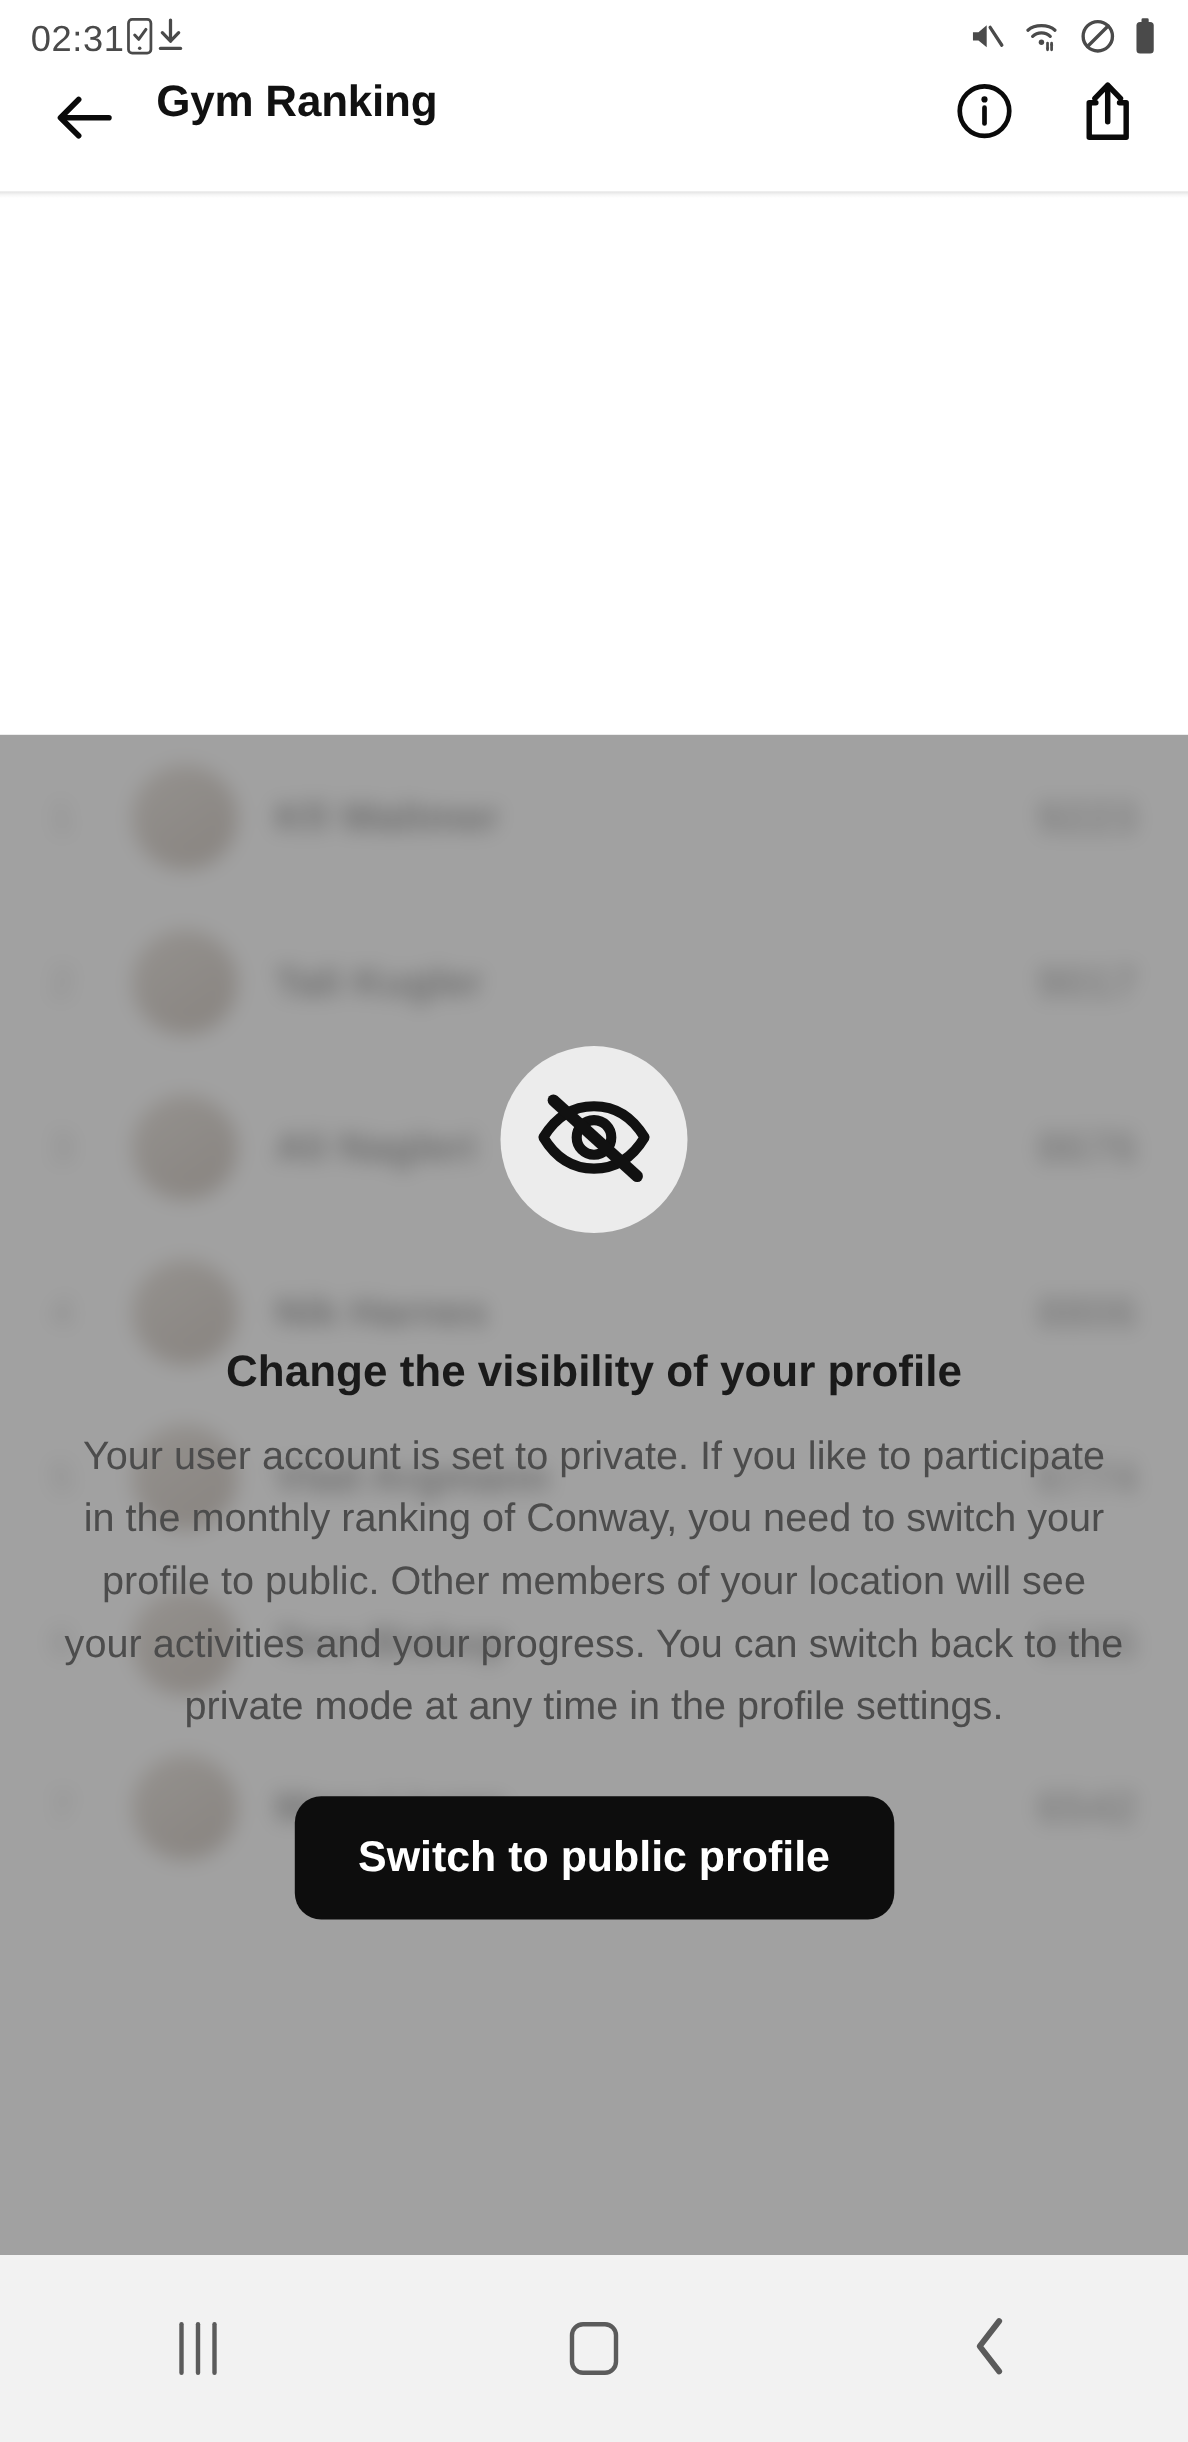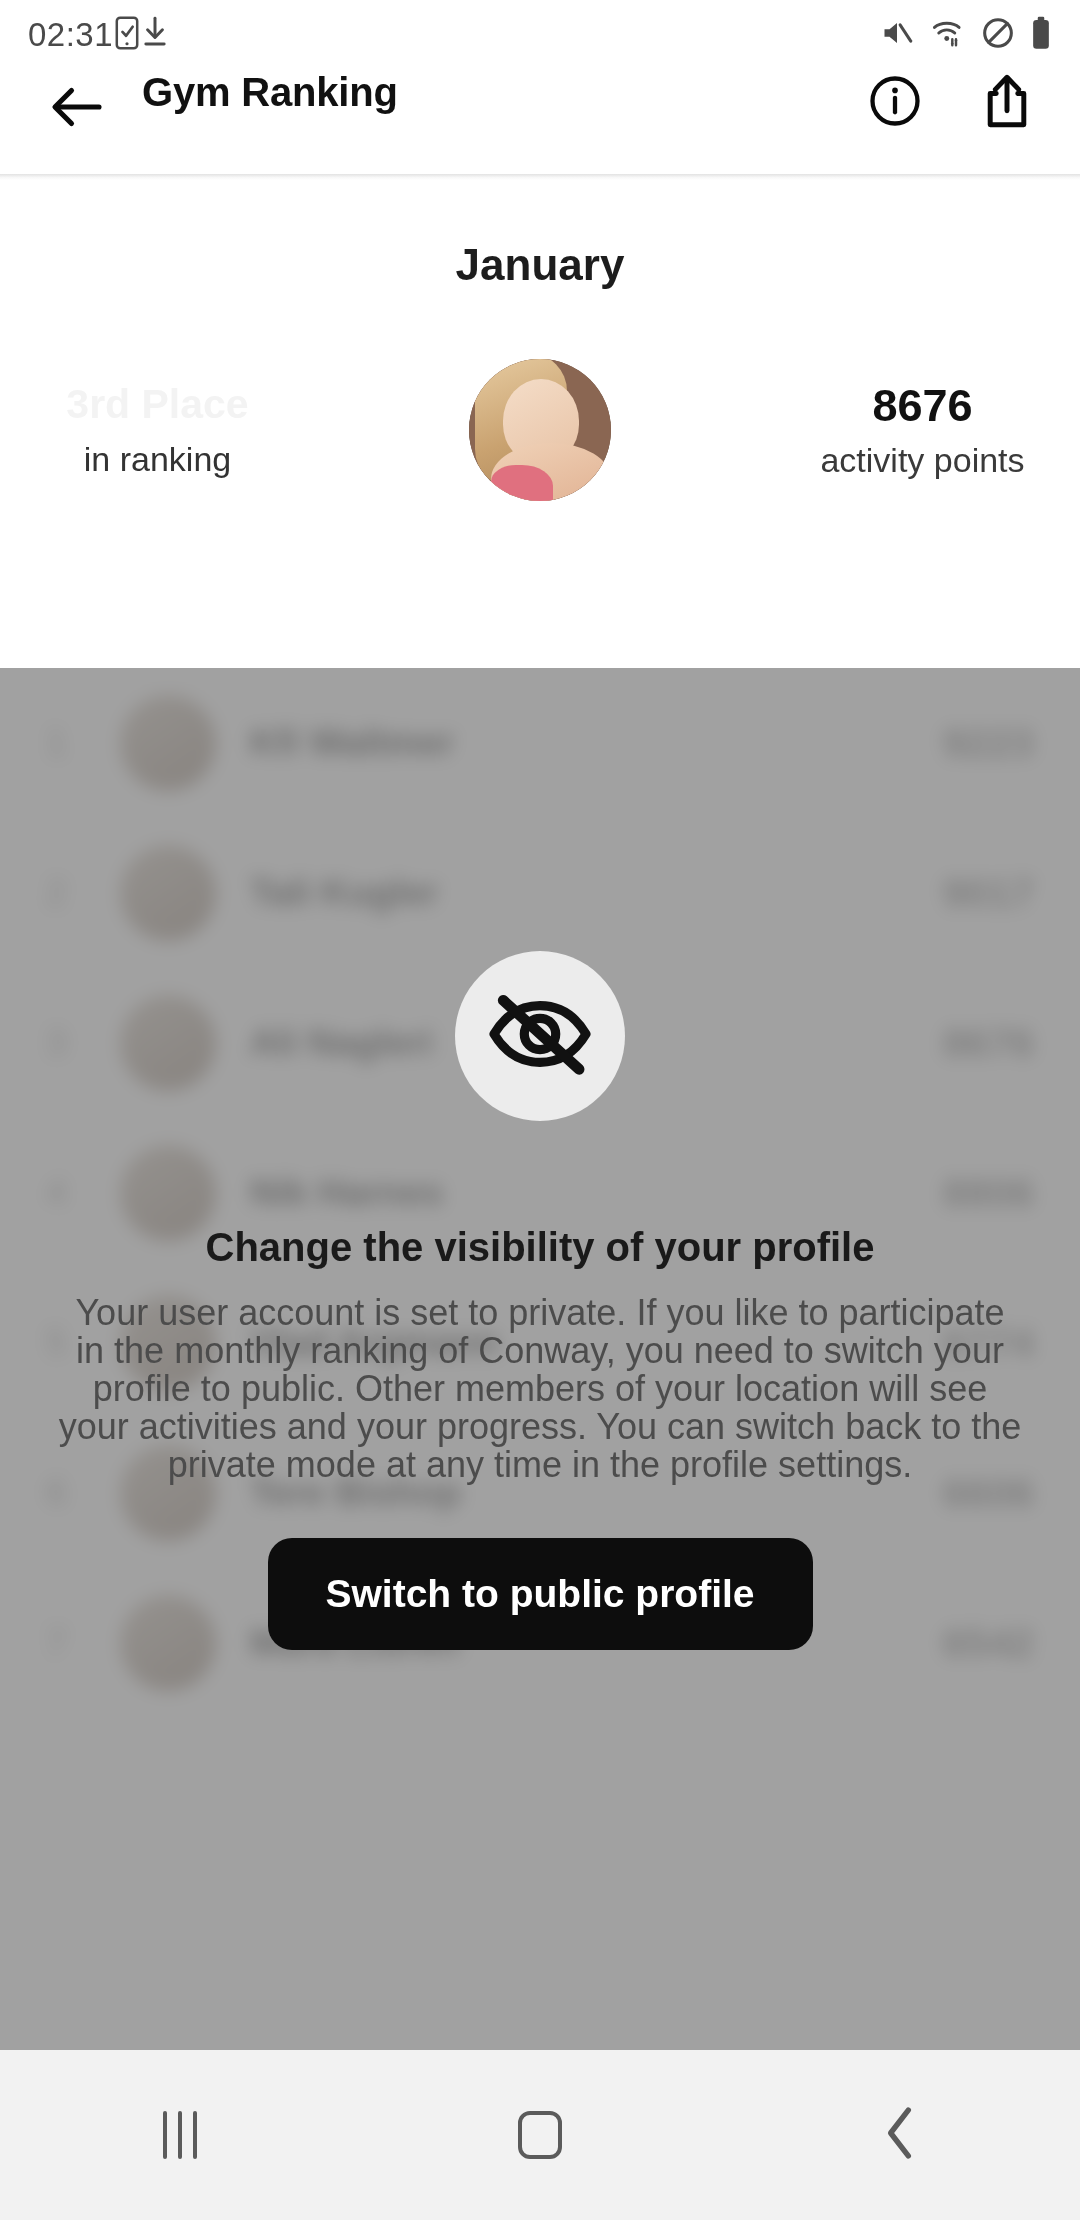--- a/index.html
+++ b/index.html
@@ -164,21 +164,21 @@
     display: flex; align-items: center; justify-content: center;
     flex: 0 0 auto;
   }
   #overlay-heading {
     margin-top: 104px;
     font-size: 40px; font-weight: bold; color: #1a1a1a;
     text-align: center;
   }
   #overlay-body {
     margin-top: 24px;
-    font-size: 36px; line-height: 38px; color: #4c4c4c;
+    font-size: 36px; line-height: 57px; color: #4c4c4c;
     text-align: center;
     max-width: 976px;
   }
   #switch-profile-button {
     margin-top: 54px;
     background: #0d0d0d;
     color: #ffffff;
     border: none; border-radius: 24px;
     font-family: "Liberation Sans", sans-serif;
     font-size: 39px; font-weight: bold;
@@ -278,42 +278,20 @@
             <path d="M6 9.5 H3.2 V24 H18.8 V9.5 H16" fill="none" stroke="#0a0a0a" stroke-width="2.3" stroke-linecap="round" stroke-linejoin="round"></path>
             <path d="M11 17.5 V2.4" stroke="#0a0a0a" stroke-width="2.3" stroke-linecap="round"></path>
             <path d="M5.6 7.6 L11 2 L16.4 7.6" fill="none" stroke="#0a0a0a" stroke-width="2.3" stroke-linecap="round" stroke-linejoin="round"></path>
           </svg>
         </span>
       </div>
     </div>
   </div>
   <div id="appbar-divider"></div>
 
-  <div id="header-card">
-    <div id="month-label">January</div>
-    <div id="stats-row">
-      <div class="stat-col">
-        <div id="rank-place">3rd Place</div>
-        <div id="rank-caption">in ranking</div>
-      </div>
-      <div id="avatar-wrap">
-        <div id="avatar">
-          <div class="brick"></div>
-          <div class="hair"></div>
-          <div class="face"></div>
-          <div class="shoulder"></div>
-          <div class="top"></div>
-        </div>
-      </div>
-      <div class="stat-col">
-        <div id="points-value">8676</div>
-        <div id="points-caption">activity points</div>
-      </div>
-    </div>
-  </div>
 
   <div id="ranking-list">
     <div class="rank-row">
       <div class="rank-num">1</div>
       <div class="rank-avatar"></div>
       <div class="rank-name">Kfi Waltmer</div>
       <div class="rank-points">9223</div>
     </div>
     <div class="rank-row">
       <div class="rank-num">2</div>

